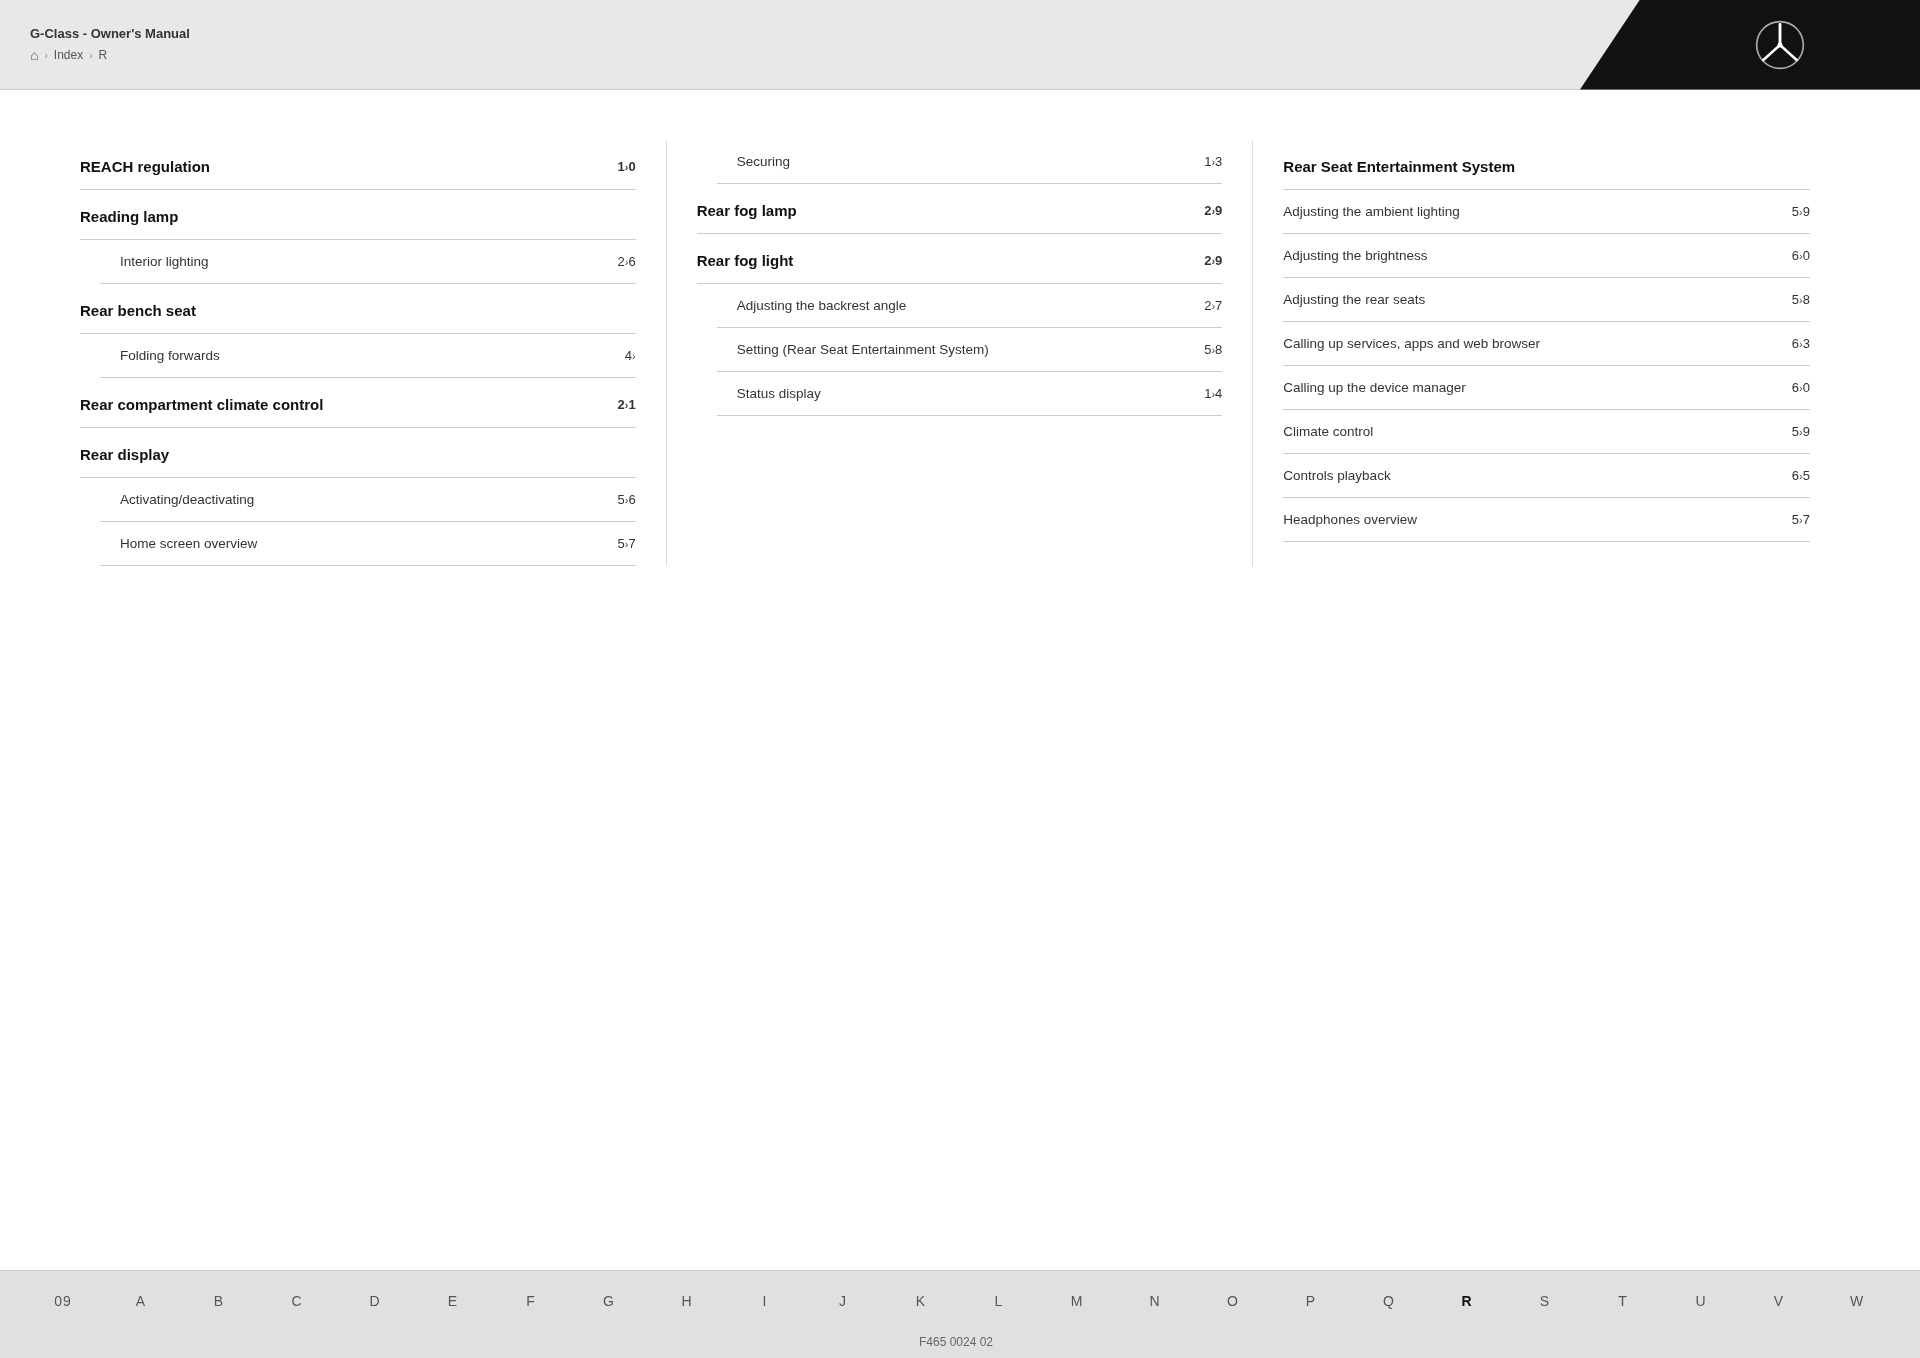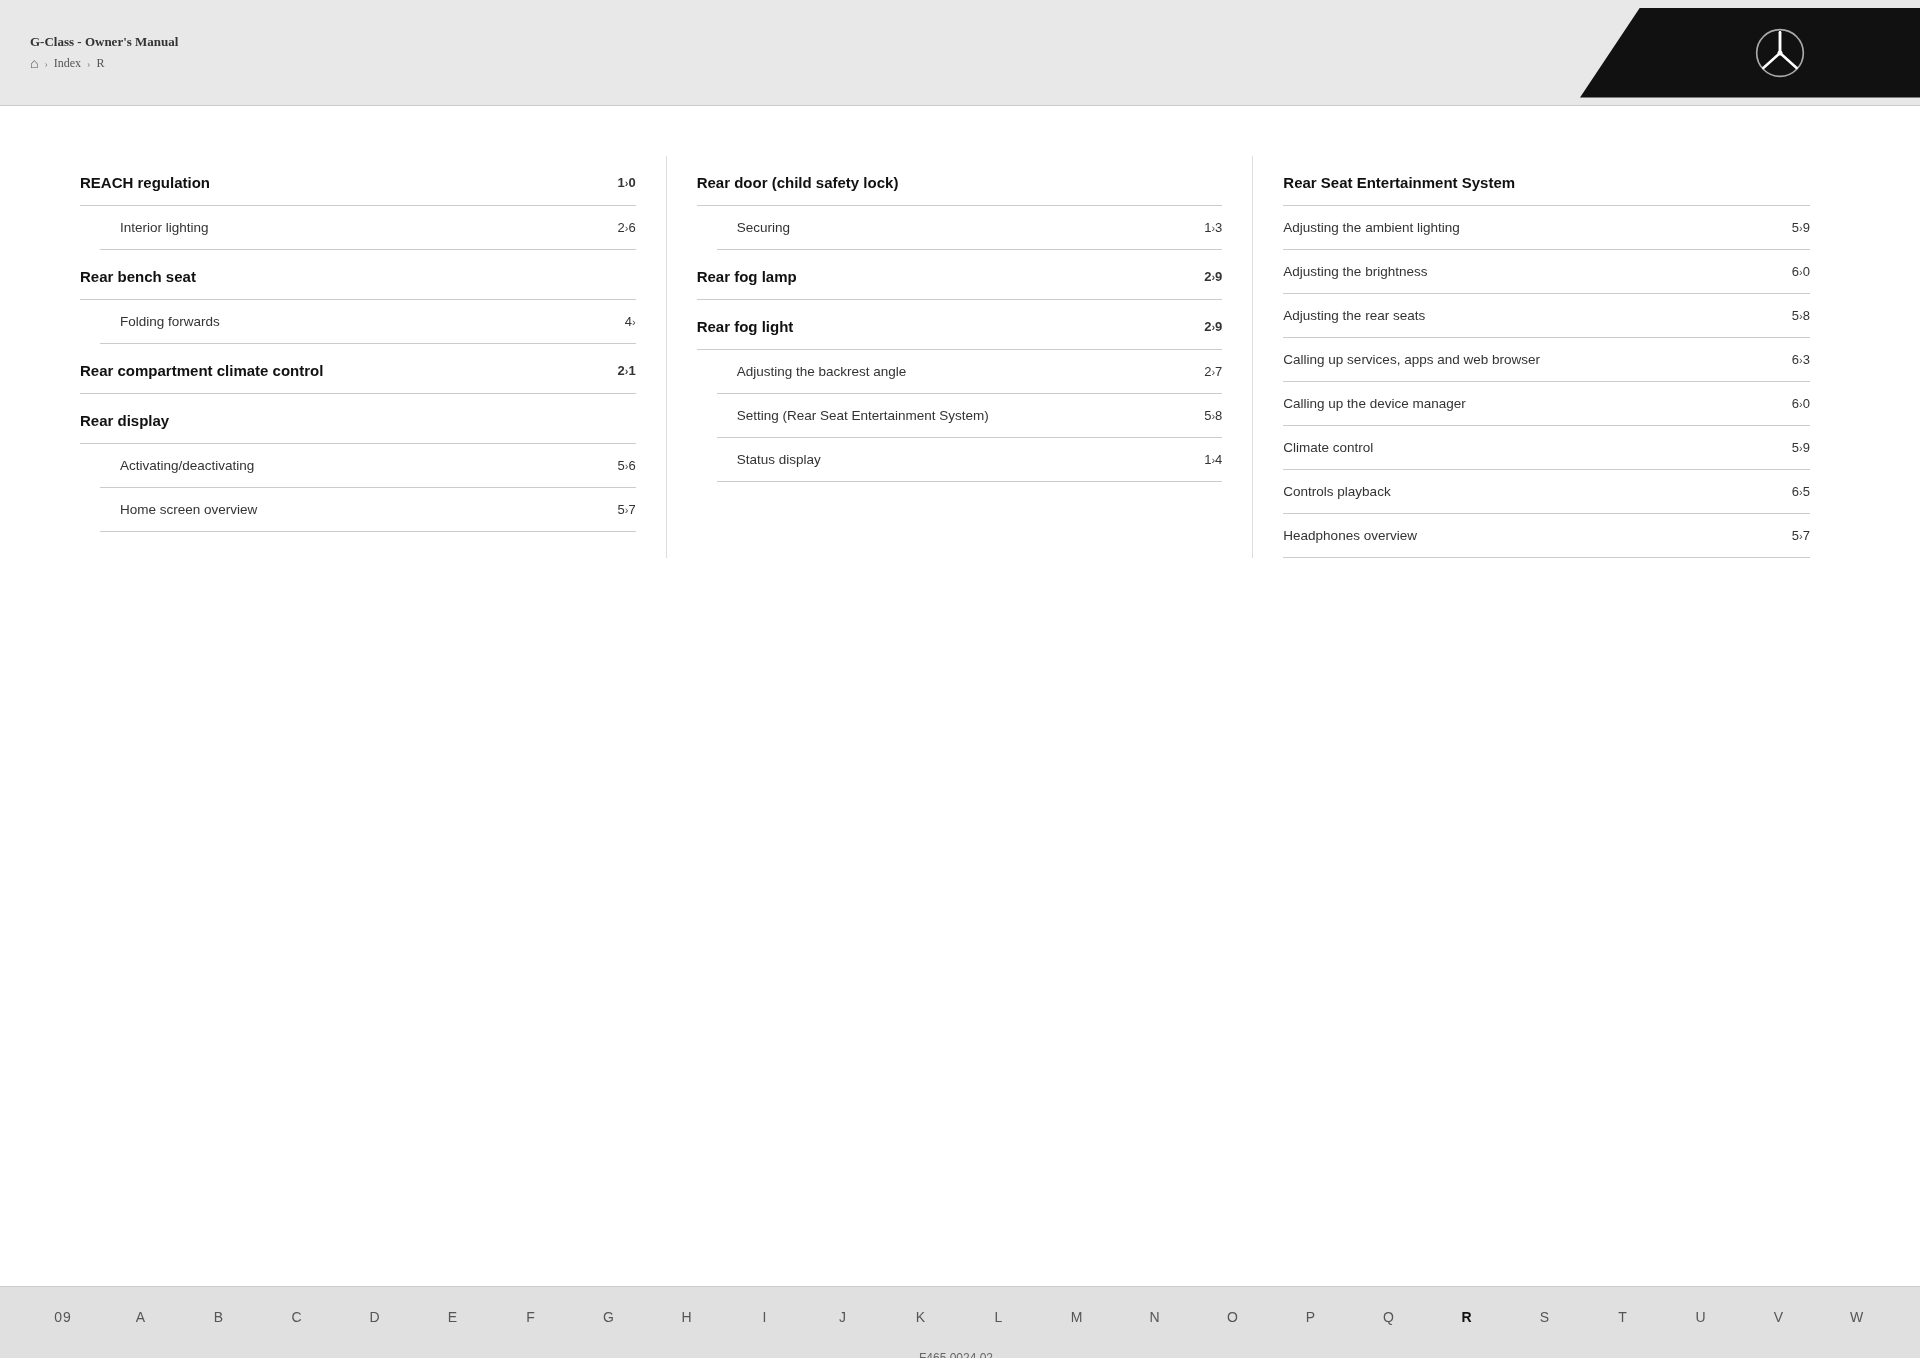--- a/index.html
+++ b/index.html
@@ -13,24 +13,23 @@
       overflow-x: hidden;
     }
 
     
     .header {
       background: #e8e8e8;
       display: flex;
       align-items: center;
       justify-content: space-between;
       padding: 0;
-      height: 106px;
+      height: 90px;
       border-bottom: 1px solid #ccc;
       position: relative;
-      font-family: Liberation Serif, serif;
     }
     .header-left {
       padding: 12px 30px;
     }
     .header-title {
       font-size: 13px;
       font-weight: bold;
       color: #333;
       margin-bottom: 6px;
     }
@@ -208,20 +207,23 @@
 
     <div class="column">
 
       <div class="index-section-title">
         <span>REACH regulation</span>
         <span class="page-ref">
           1<span class="arr">›</span>0
         </span>
       </div>
 
+      <div class="index-section-title">
+        <span>Reading lamp</span>
+      </div>
       <div class="index-item">
         <span>Interior lighting</span>
         <span class="page-ref">2<span class="arr">›</span>6</span>
       </div>
 
       <div class="index-section-title">
         <span>Rear bench seat</span>
       </div>
       <div class="index-item">
         <span>Folding forwards</span>
@@ -241,23 +243,20 @@
         <span class="page-ref">5<span class="arr">›</span>6</span>
       </div>
       <div class="index-item">
         <span>Home screen overview</span>
         <span class="page-ref">5<span class="arr">›</span>7</span>
       </div>
     </div>
 
     <div class="column">
 
-      <div class="index-section-title">
-        <span>Rear door (child safety lock)</span>
-      </div>
       <div class="index-item">
         <span>Securing</span>
         <span class="page-ref">1<span class="arr">›</span>3</span>
       </div>
 
       <div class="index-section-title">
         <span>Rear fog lamp</span>
         <span class="page-ref">2<span class="arr">›</span>9</span>
       </div>
 

